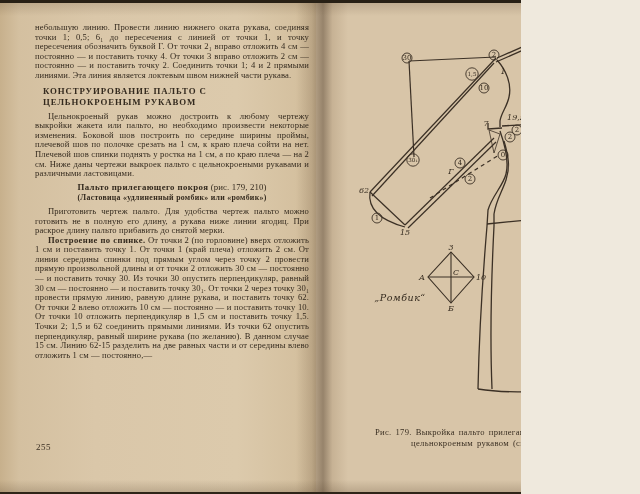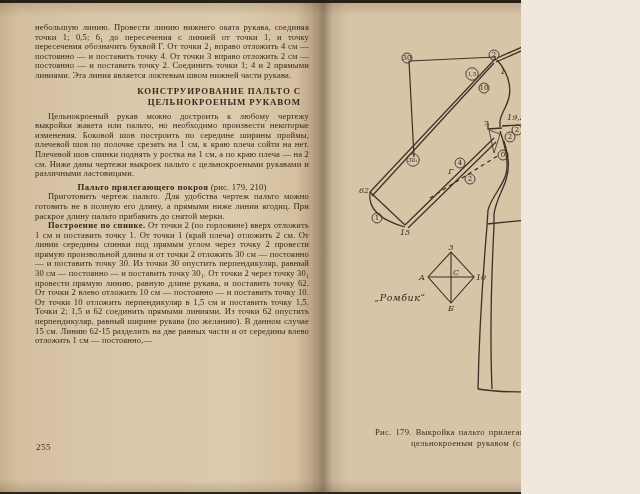--- a/index.html
+++ b/index.html
@@ -21,21 +21,21 @@
     background:linear-gradient(180deg,rgba(60,40,20,0) 0%,rgba(60,40,20,.22) 100%);}
   .top-shade{position:absolute;left:0;top:0;width:640px;height:16px;z-index:5;
     background:linear-gradient(0deg,rgba(60,40,20,0) 0%,rgba(70,48,26,.20) 100%);}
 
   
   .page-text{position:absolute;left:35px;top:23px;width:274px;height:404px;z-index:4;
     color:#342a1e;font-size:8.6px;line-height:9.6px;text-align:justify;
     letter-spacing:.12px;overflow:hidden;}
   .page-text p{margin:0;}
   .indent{text-indent:13px;}
-  .heading{margin:5px 8px 4px 8px !important;text-align:right;font-weight:bold;
+  .heading{margin:5px 8px 4px 8px !important;text-align:left;font-weight:bold;
     font-size:8.8px;line-height:11px;letter-spacing:.9px;}
   .sect-title{margin-top:4px !important;text-align:center;font-size:8.8px;text-indent:0;}
   .sect-title b{letter-spacing:.4px;}
   .sect-sub{text-align:center;font-weight:bold;font-size:7.8px;margin:1px 0 4px 0 !important;
     letter-spacing:.3px;}
   .lead{font-weight:bold;letter-spacing:.4px;}
   .pgnum{position:absolute;z-index:4;font-size:9px;color:#3a2f22;letter-spacing:.5px;margin-top:11px;}
   .pgnum-left{left:36px;top:431px;}
   .pgnum-right{left:576px;top:433px;}
 
@@ -63,21 +63,22 @@
   <div class="top-shade"></div>
   <div class="bottom-shade"></div>
   <div class="top-edge"></div>
   <div class="bottom-edge"></div>
 
   <div class="page-text">
     <p>небольшую линию. Провести линию нижнего оката рукава, соединяя точки 1; 0,5; 6₁ до пересечения с линией от точки 1, и точку пересечения обозначить буквой Г. От точки 2₁ вправо отложить 4 см — постоянно — и поставить точку 4. От точки 3 вправо отложить 2 см — постоянно — и поставить точку 2. Соединить точки 1; 4 и 2 прямыми линиями. Эта линия является локтевым швом нижней части рукава.</p>
     <p class="heading">КОНСТРУИРОВАНИЕ ПАЛЬТО С ЦЕЛЬНОКРОЕНЫМ РУКАВОМ</p>
     <p class="indent">Цельнокроеный рукав можно достроить к любому чертежу выкройки жакета или пальто, но необходимо произвести некоторые изменения. Боковой шов построить по середине ширины проймы, плечевой шов по полочке срезать на 1 см, к краю плеча сойти на нет. Плечевой шов спинки поднять у ростка на 1 см, а по краю плеча — на 2 см. Ниже даны чертежи выкроек пальто с цельнокроеными рукавами и различными ластовицами.</p>
     <p class="sect-title"><b>Пальто прилегающего покроя</b><span> (рис. 179, 210)</span></p>
-    <p class="indent">Приготовить чертеж пальто. Для удобства чертеж пальто можно готовить не в полную его длину, а прямыми ниже линии ягодиц. При раскрое длину пальто прибавить до снятой мерки.</p>
+    <p class="sect-sub">(Ластовица «удлиненный ромбик» или «ромбик»)</p>
+    <p class="indent">Приготовить чертеж пальто. Для удобства чертеж пальто можно готовить не в полную его длину, а рукава ниже линии ягодиц. При раскрое длину пальто прибавить до снятой мерки.</p>
     <p class="indent"><span class="lead">Построение по спинке.</span><span> От точки 2 (по горловине) вверх отложить 1 см и поставить точку 1. От точки 1 (край плеча) отложить 2 см. От линии середины спинки под прямым углом через точку 2 провести прямую произвольной длины и от точки 2 отложить 30 см — постоянно — и поставить точку 30. Из точки 30 опустить перпендикуляр, равный 30 см — постоянно — и поставить точку 30₁. От точки 2 через точку 30₁ провести прямую линию, равную длине рукава, и поставить точку 62. От точки 2 влево отложить 10 см — постоянно — и поставить точку 10. От точки 10 отложить перпендикуляр в 1,5 см и поставить точку 1,5. Точки 2; 1,5 и 62 соединить прямыми линиями. Из точки 62 опустить перпендикуляр, равный ширине рукава (по желанию). В данном случае 15 см. Линию 62-15 разделить на две равных части и от середины влево отложить 1 см — постоянно,—</span></p>
   </div>
   <div class="pgnum pgnum-left">255</div>
   <div class="pgnum pgnum-right">198</div>
 
   <svg class="figure-svg" viewBox="0 0 640 494">
     <defs>
       <pattern id="hatch" width="3.6" height="3.6" patternUnits="userSpaceOnUse" patternTransform="rotate(45)">
         <line x1="0" y1="0" x2="0" y2="3.6" stroke="#3b3025" stroke-width="1"></line>
       </pattern>

